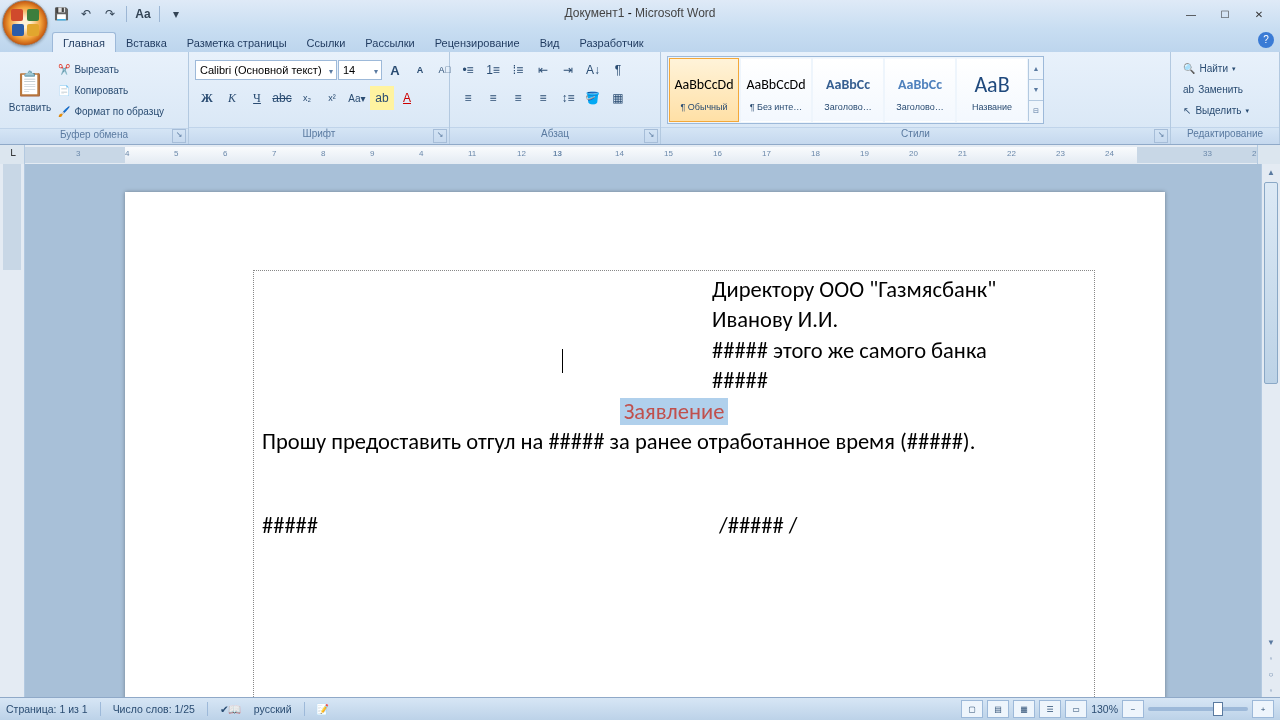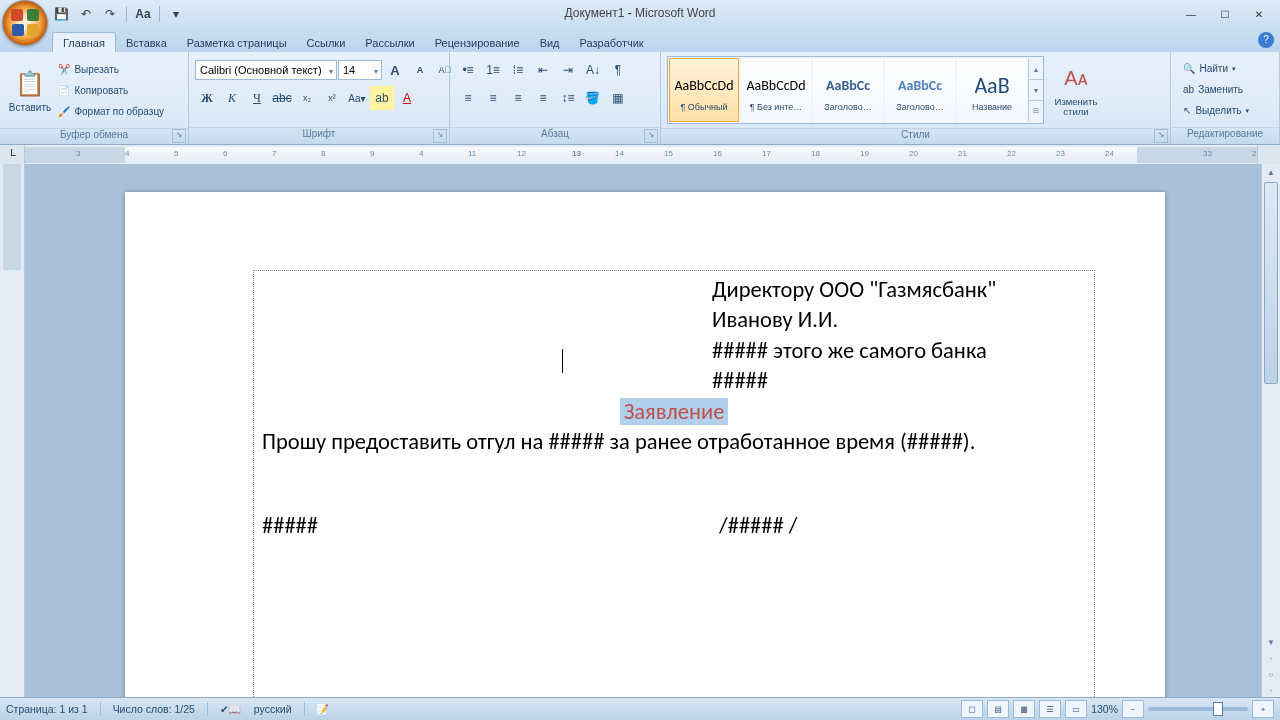--- a/index.html
+++ b/index.html
@@ -217,24 +217,20 @@
         <div class="gal-item">
             <span class="prev titlestyle">AaB</span>
             <span class="label">Название</span>
           </div>
         <div class="gal-scroll">
             <div>▲</div>
             <div>▼</div>
             <div>⊟</div>
           </div>
       </div>
-      <div class="big-btn" style="width:60px">
-        <div class="ic" style="font-size:20px;color:#c0504d">Aᴀ</div>
-        <span style="font-size:9.5px;line-height:1.1">Изменить стили</span>
-      </div>
     </div>
     <div class="group-label"><span>Стили</span><span class="launcher">↘</span></div>
   </div>
 
   <div class="group" style="width:108px">
     <div class="group-body">
       <div class="editcol">
         <div class="med-btn">
             <span>🔍</span>
             <span>Найти</span>
@@ -263,21 +259,21 @@
   <div class="tick" style="left: 51px;">3</div>
       <div class="tick" style="left: 100px;">4</div>
       <div class="tick" style="left: 149px;">5</div>
       <div class="tick" style="left: 198px;">6</div>
       <div class="tick" style="left: 247px;">7</div>
       <div class="tick" style="left: 296px;">8</div>
       <div class="tick" style="left: 345px;">9</div>
       <div class="tick" style="left: 394px;">4</div>
       <div class="tick" style="left: 443px;">11</div>
       <div class="tick" style="left: 492px;">12</div>
-      <div class="tick" style="left: 547px; font-weight: bold;">13</div>
+      <div class="tick" style="left: 528px; font-weight: bold;">13</div>
       <div class="tick" style="left: 590px;">14</div>
       <div class="tick" style="left: 639px;">15</div>
       <div class="tick" style="left: 688px;">16</div>
       <div class="tick" style="left: 737px;">17</div>
       <div class="tick" style="left: 786px;">18</div>
       <div class="tick" style="left: 835px;">19</div>
       <div class="tick" style="left: 884px;">20</div>
       <div class="tick" style="left: 933px;">21</div>
       <div class="tick" style="left: 982px;">22</div>
       <div class="tick" style="left: 1031px;">23</div>

